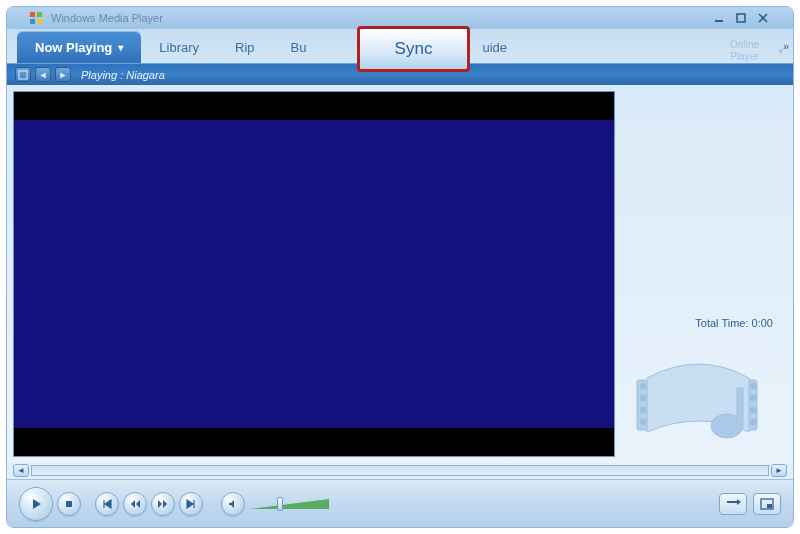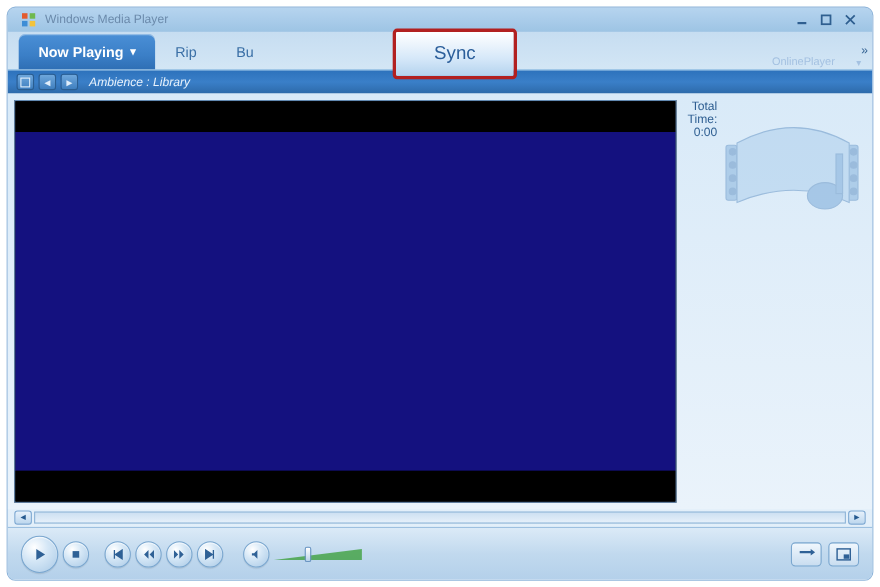--- a/index.html
+++ b/index.html
@@ -12,21 +12,21 @@
     border-radius: 8px;
     overflow: hidden;
     display: flex;
     flex-direction: column;
   }
   
   .titlebar {
     height: 22px;
     display: flex;
     align-items: center;
-    padding: 0 12px;
+    padding: 0 22px;
     background: linear-gradient(to bottom, #b6d4ef 0%, #9dc4e4 100%);
     font-size: 11px;
     color: #6b8aab;
   }
   .titlebar .logo { width: 16px; height: 16px; margin-right: 6px; }
   .titlebar .title { flex: 1; }
   .titlebar .window-buttons { display: flex; gap: 6px; }
   .titlebar .wbtn { width: 16px; height: 12px; display: inline-flex; align-items: center; justify-content: center; color: #2f5f90; cursor: pointer; }
   .titlebar .wbtn svg { width: 12px; height: 12px; }
 
@@ -67,21 +67,21 @@
     align-items: center;
     justify-content: center;
     font-size: 17px;
     color: #2b5e9a;
     z-index: 5;
   }
   .tabs .right-tab {
     margin-left: auto;
     margin-right: 20px;
     display: flex;
-    flex-direction: row;
+    flex-direction: column;
     align-items: center;
     justify-content: center;
     font-size: 10px;
     line-height: 12px;
     color: #a4c1e1;
     padding: 0 14px;
     position: relative;
   }
   .tabs .right-tab .chev { position: absolute; right: -10px; top: 50%; transform: translateY(-50%); font-size: 9px; }
   .tabs .extra-chev { position: absolute; right: 4px; top: 50%; transform: translateY(-50%); font-size: 11px; color: #2f5f90; }
@@ -128,20 +128,21 @@
     border: 1px solid #6b95c2;
     display: flex;
     flex-direction: column;
   }
   .viz .blackbar { height: 28px; background: #000; }
   .viz .bluearea { flex: 1; background: #14117f; }
 
   .side {
     width: 172px;
     display: flex;
+    flex-direction: column;
     padding: 6px 20px 6px 4px;
   }
   .side .filler { flex: 1; }
   .side .total {
     text-align: right;
     font-size: 11px;
     color: #2e5e91;
     margin-bottom: 10px;
   }
   .side .art {
@@ -263,20 +264,23 @@
       </span>
     </div>
   </div>
 
   <div class="tabs">
     <div class="tab active">
       <span>Now Playing</span>
       <span class="chev">▾</span>
     </div>
     <div class="tab">
+      <span>Library</span>
+    </div>
+    <div class="tab">
       <span>Rip</span>
     </div>
     <div class="tab">
       <span>Bu</span>
     </div>
 
     <div class="tab-highlight">
       <span>Sync</span>
     </div>
 
@@ -293,21 +297,21 @@
   </div>
 
   <div class="subbar">
     <span class="sb-btn">
       <svg width="10" height="10" viewBox="0 0 10 10">
             <rect x="1" y="1" width="8" height="8" fill="none" stroke="#e0eefb" stroke-width="1"></rect>
           </svg>
     </span>
     <span class="sb-btn">◄</span>
     <span class="sb-btn">►</span>
-    <span class="track">Ambience : Library</span>
+    <span class="track">Playing : Niagara</span>
   </div>
 
   <div class="content">
     <div class="viz-wrap">
       <div class="viz">
         <div class="blackbar"></div>
         <div class="bluearea"></div>
         <div class="blackbar"></div>
       </div>
     </div>

